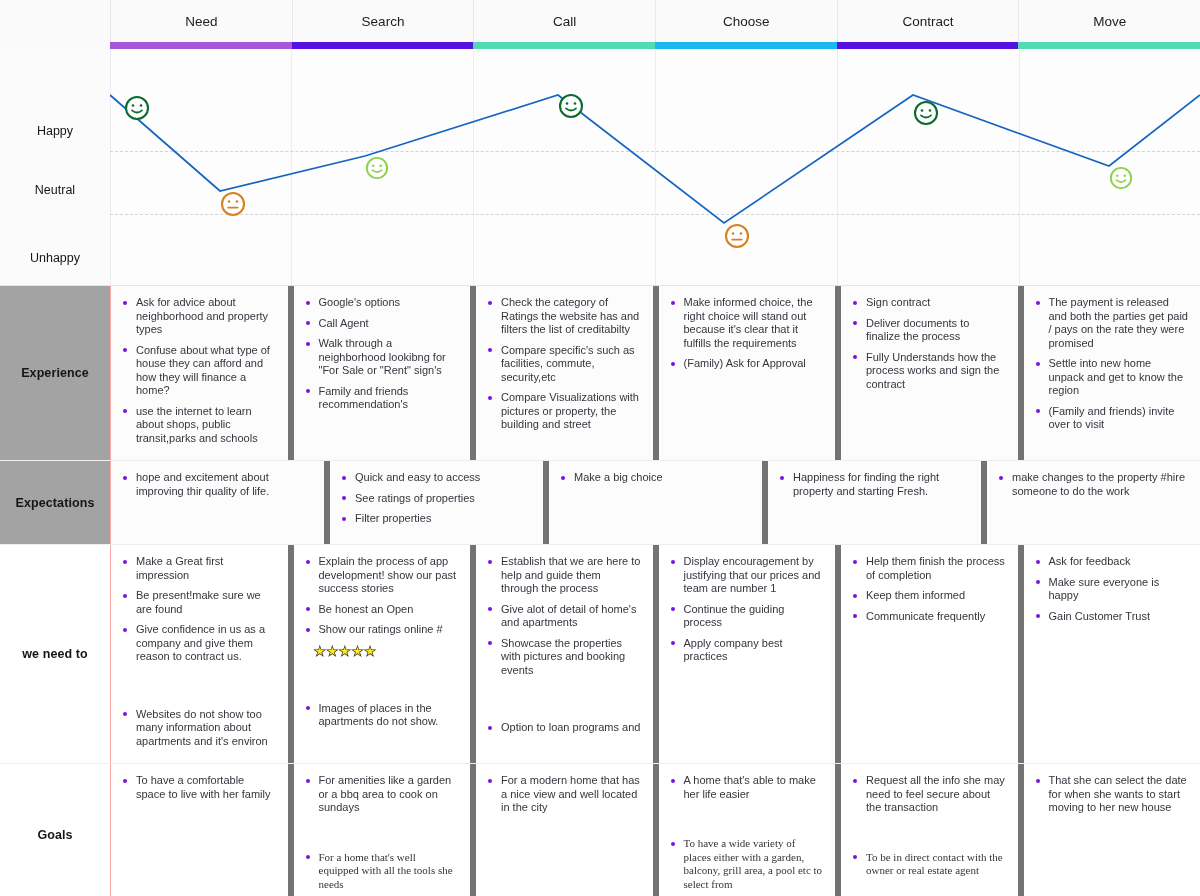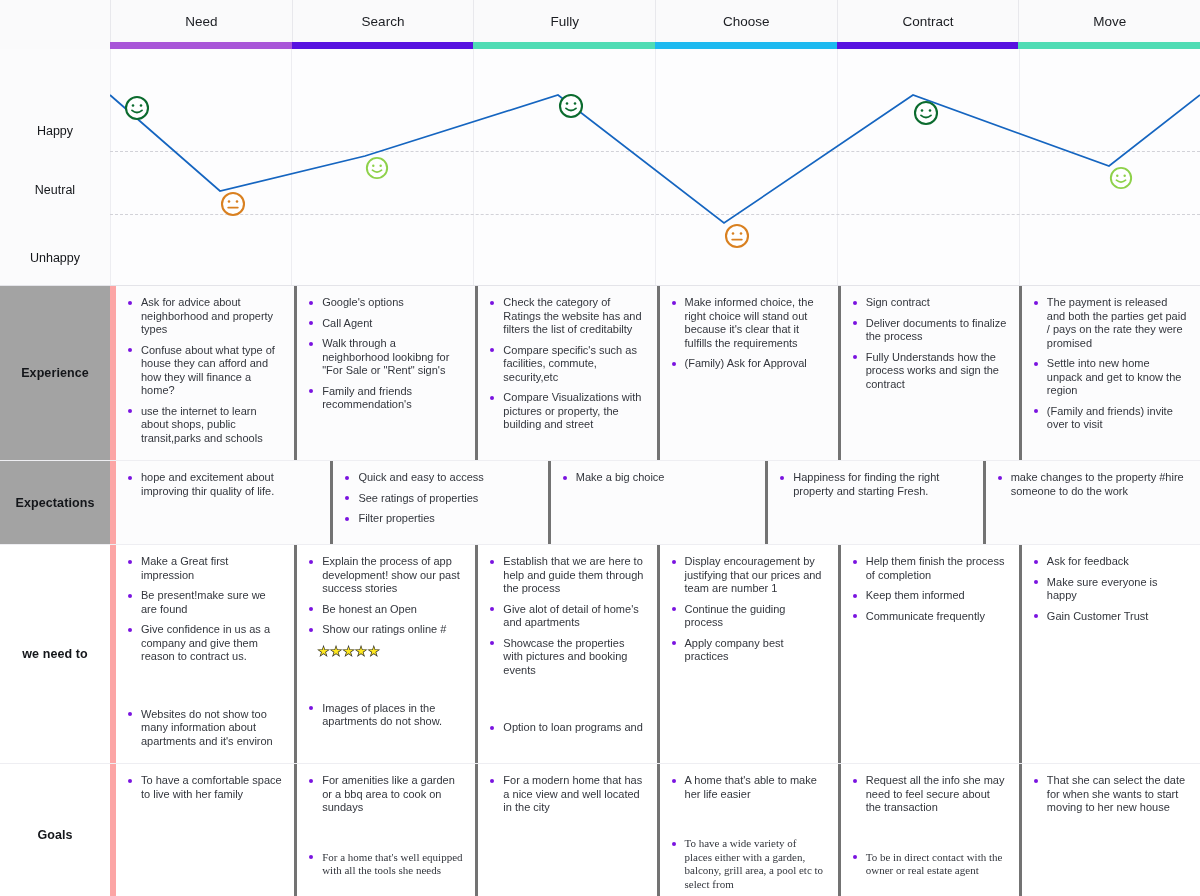--- a/index.html
+++ b/index.html
@@ -23,24 +23,24 @@
     display: flex; align-items: center; justify-content: center;
     font-size: 12.5px; font-weight: bold; color: #14161a;
     letter-spacing: .1px;
     text-align: center;
     padding: 0 4px;
   }
   .cells { display: flex; flex: 1 1 auto; }
   .cell {
     flex: 1 1 0;
     min-width: 0;
-    border-left: 3px solid #737373;
+    border-left: 6px solid #737373;
     padding: 10px 12px 8px 10px;
   }
-  .cell:first-child { border-left: 6px solid #fca5a5; }
+  .cell:first-child { border-left: 1px solid #fca5a5; }
 
   
   .header-row { height: 42px; background: #fafafb; }
   .header-row .rowlabel { background: #fafafb; }
   .phase-cell {
     flex: 1 1 0;
     border-left: 1px solid #e8e8ec;
     display: flex; align-items: center; justify-content: center;
     background: #fafafb;
     font-size: 13.5px; color: #1b1d22;
@@ -132,21 +132,21 @@
   <div class="grid-row header-row">
     <div class="rowlabel"></div>
     <div class="cells">
       <div class="phase-cell">
           <span>Need</span>
         </div>
       <div class="phase-cell">
           <span>Search</span>
         </div>
       <div class="phase-cell">
-          <span>Fully</span>
+          <span>Call</span>
         </div>
       <div class="phase-cell">
           <span>Choose</span>
         </div>
       <div class="phase-cell">
           <span>Contract</span>
         </div>
       <div class="phase-cell">
           <span>Move</span>
         </div>

